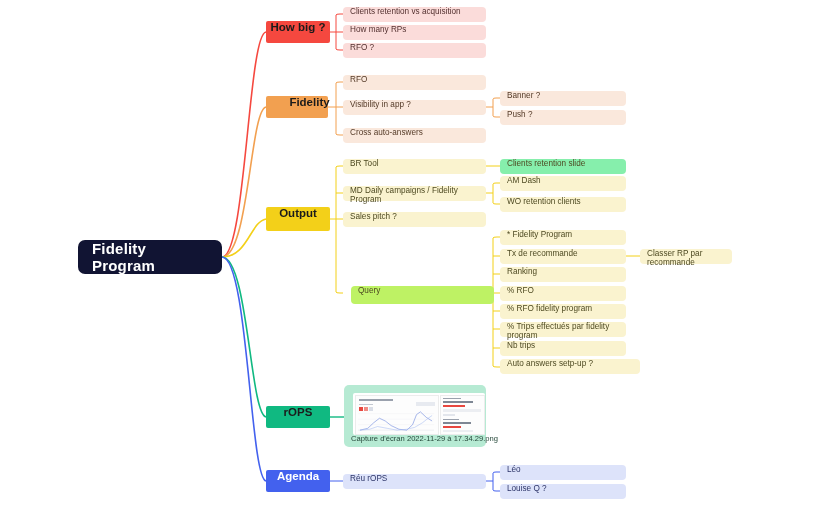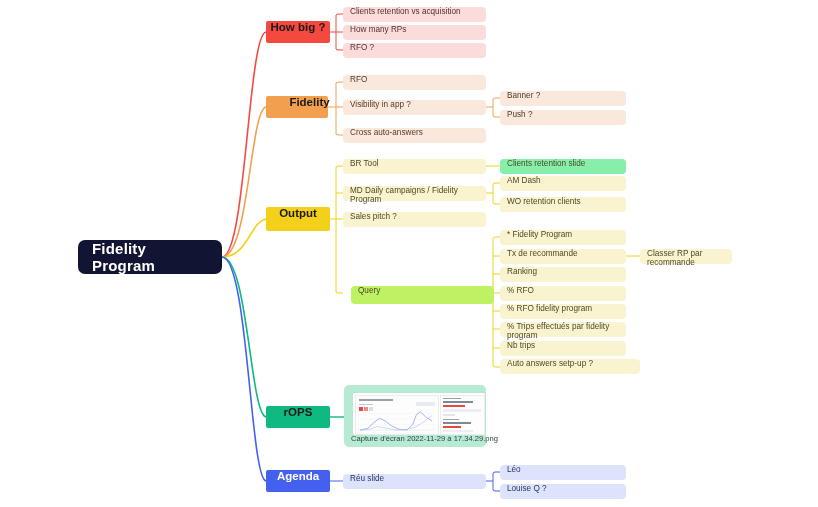--- a/index.html
+++ b/index.html
@@ -239,21 +239,21 @@
         <div class="bar" style="left:2px;top:34px;width:30px;height:2px;background:#eceef2;"></div>
       </div>
     </div>
     <div class="cap">Capture d'écran 2022-11-29 à 17.34.29.png</div>
   </div>
 
   <div class="node branch" style="left:266px;top:470px;width:64px;height:22px;background:#4361ee;color:#ffffff;">
     <span>Agenda</span>
   </div>
   <div class="node leaf blue" style="left:343px;top:474px;width:143px;height:15px;background:#dde3fa;">
-    <span>Réu slide</span>
+    <span>Réu rOPS</span>
   </div>
   <div class="node leaf blue" style="left:500px;top:465px;width:126px;height:15px;background:#dde3fa;">
     <span>Léo</span>
   </div>
   <div class="node leaf blue" style="left:500px;top:484px;width:126px;height:15px;background:#dde3fa;">
     <span>Louise Q ?</span>
   </div>
 
 </div>
 

